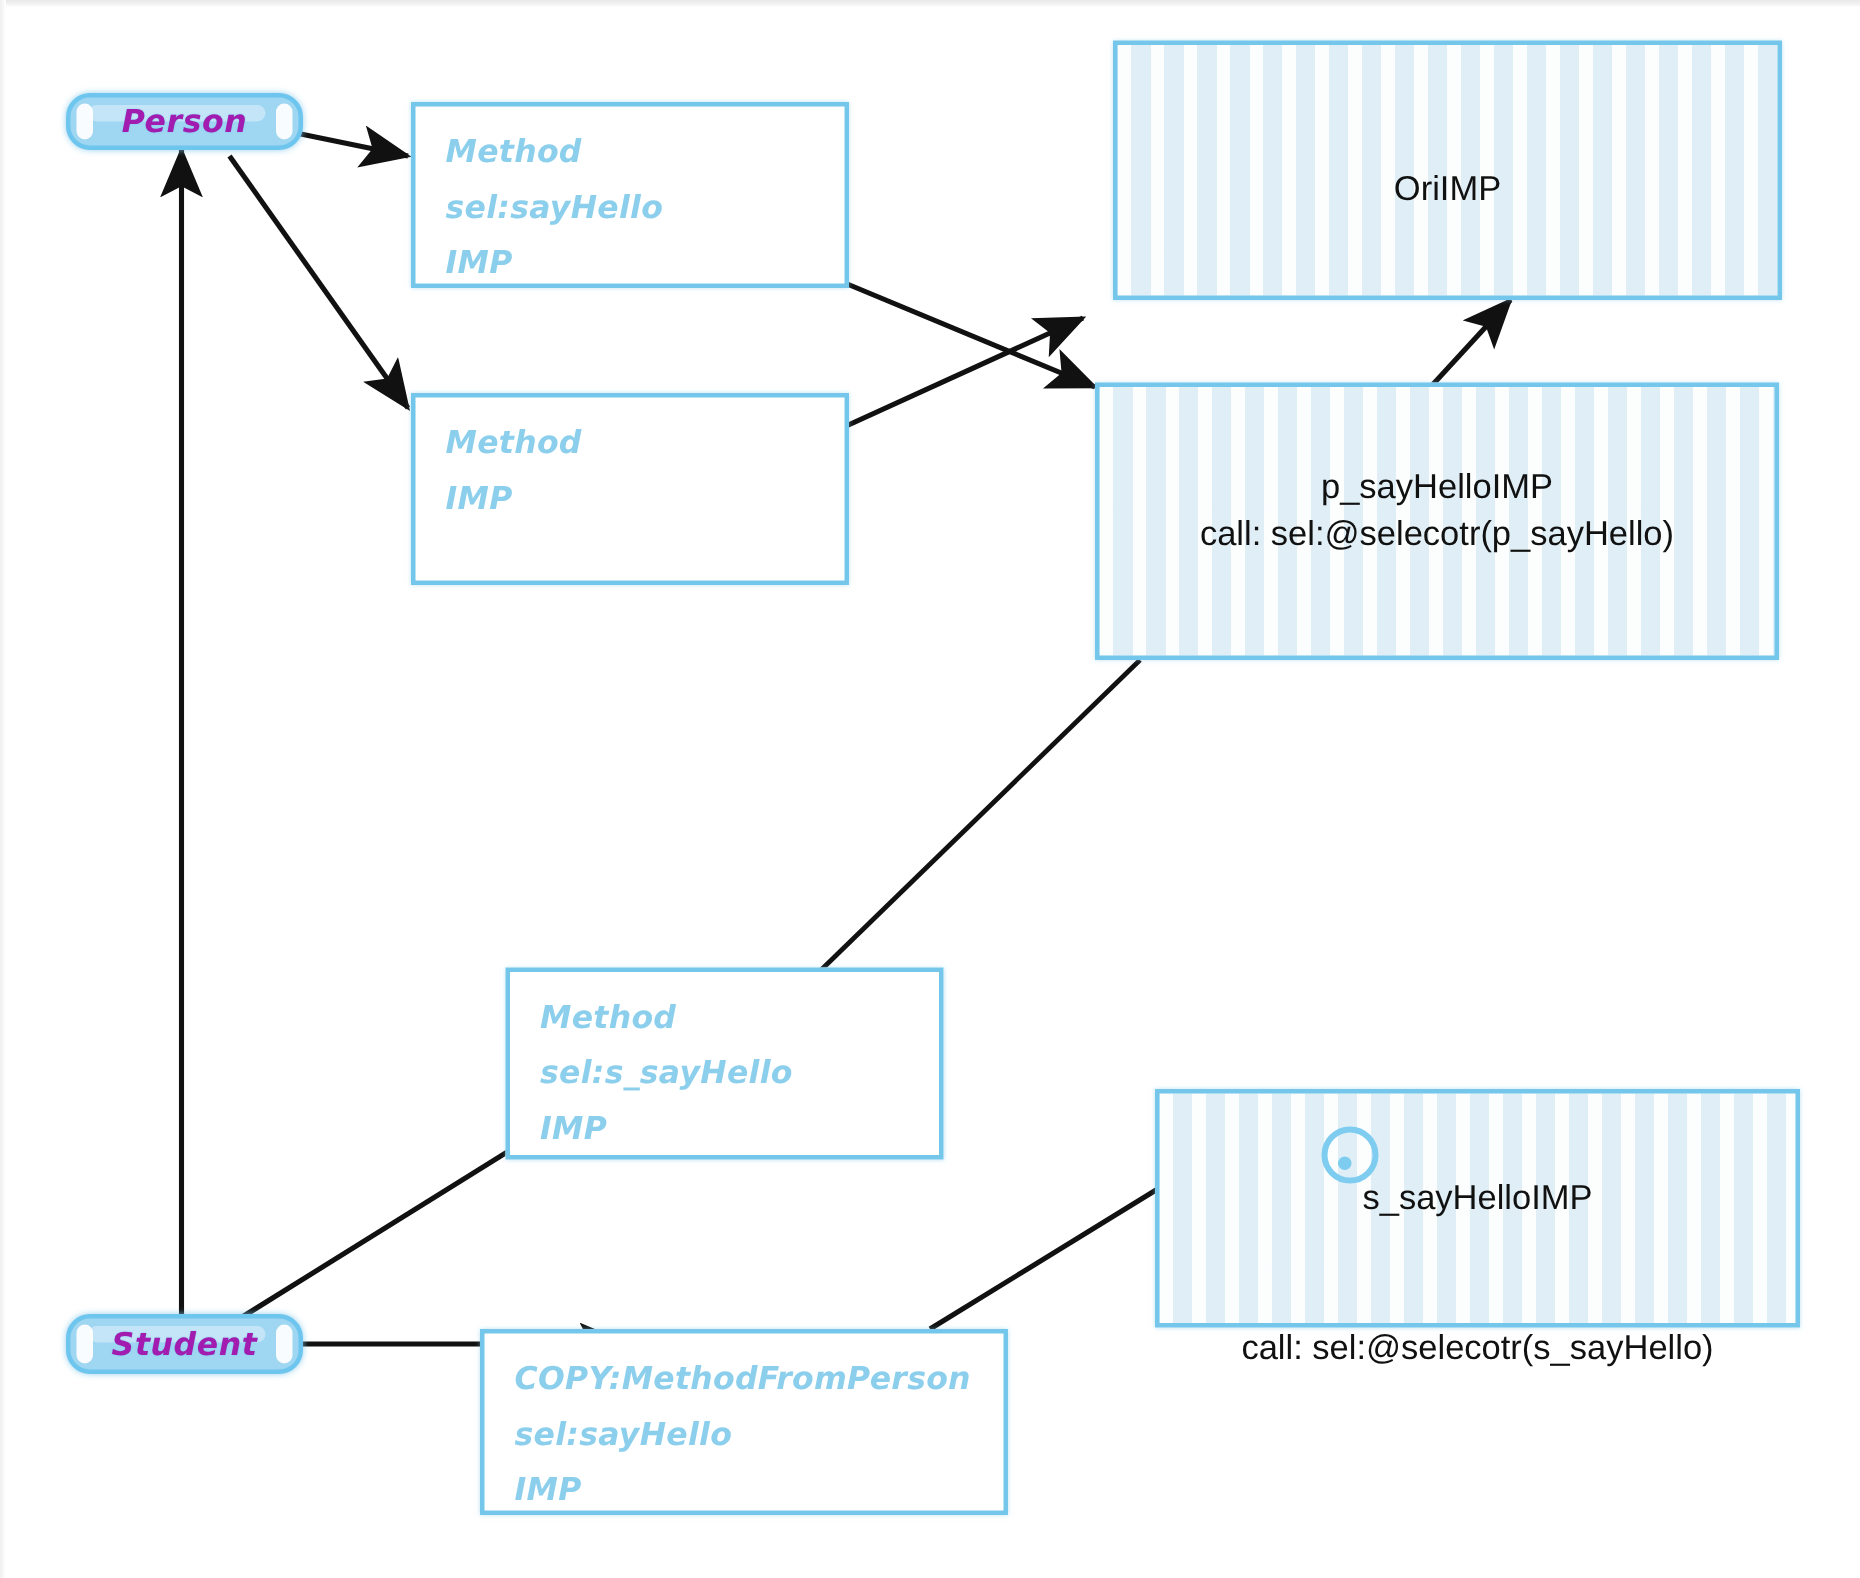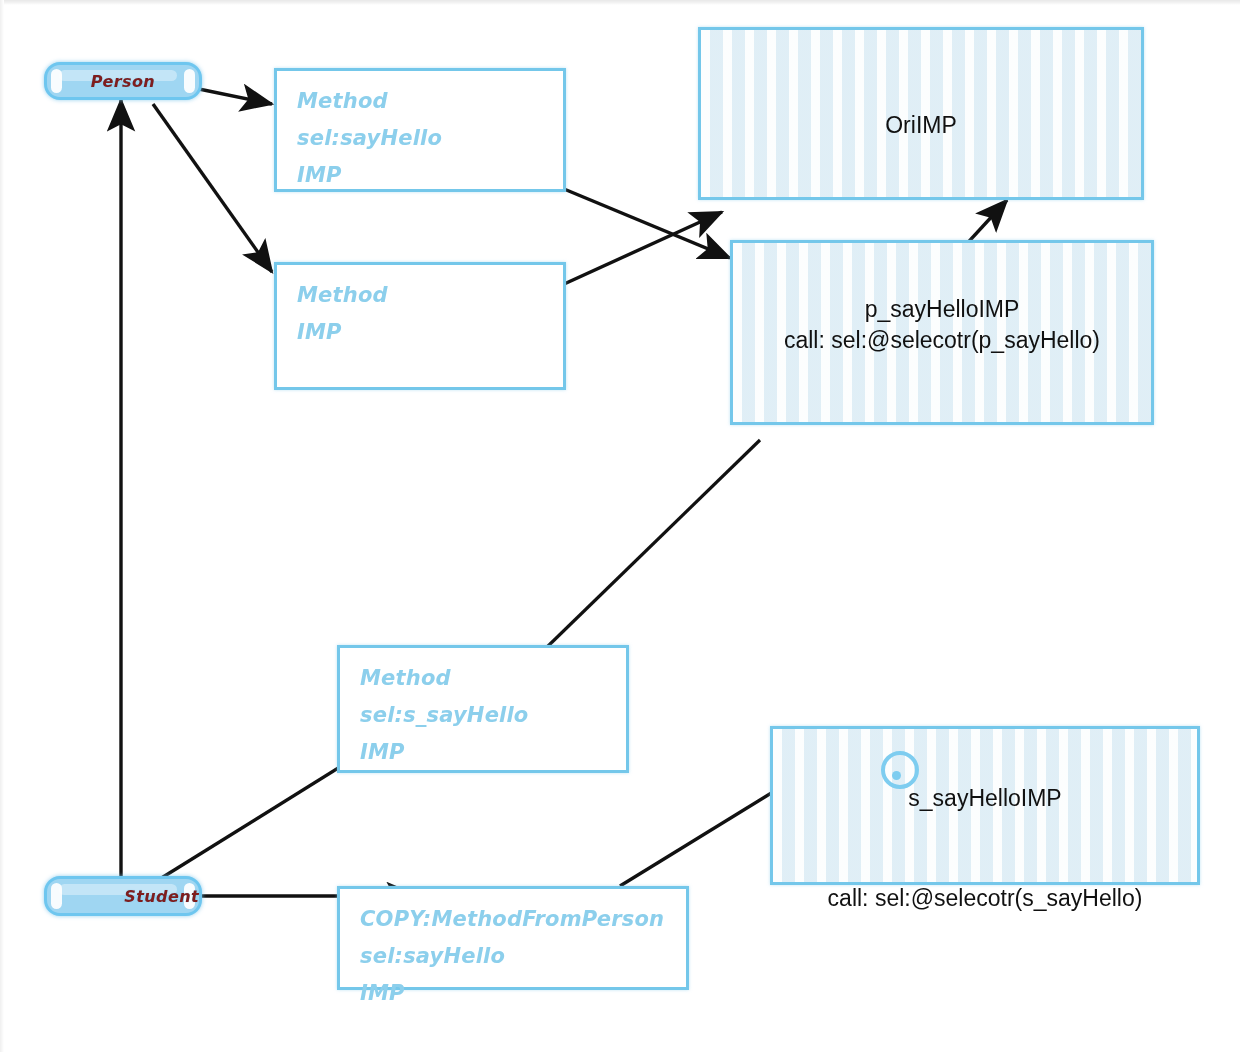--- a/index.html
+++ b/index.html
@@ -63,24 +63,24 @@
     background: #ffffff;
     opacity: .92;
   }
   .class-pill .pill-cap.left  { left: 4px; }
   .class-pill .pill-cap.right { right: 4px; }
   .class-pill .pill-label {
     position: relative;
     z-index: 3;
     font-family: "DejaVu Sans", sans-serif;
     font-weight: bold;
-    font-size: 16px;
+    font-size: 21px;
     font-style: italic;
     letter-spacing: .4px;
-    color: #7f1d1d;
+    color: #a21caf;
     text-shadow: 0 0 1px rgba(110,198,239,.9);
   }
 
   
   .method-box {
     position: absolute;
     box-sizing: border-box;
     border: 3px solid #74c7ea;
     background: #ffffff;
     box-shadow: 0 0 3px rgba(140,205,235,.55);
@@ -184,21 +184,21 @@
     <line x1="620" y1="886" x2="820" y2="763" stroke="#111111" stroke-width="3.4" marker-end="url(#ah)"></line>
   </svg>
 
   <div class="class-pill" style="left:44px; top:62px; width:158px; height:38px;">
     <div class="pill-cap left"></div>
     <div class="pill-cap right"></div>
     <div class="pill-gloss"></div>
     <span class="pill-label">Person</span>
   </div>
 
-  <div class="class-pill" style="left:44px; top:876px; width:158px; height:40px;justify-content:flex-end;">
+  <div class="class-pill" style="left:44px; top:876px; width:158px; height:40px;">
     <div class="pill-cap left"></div>
     <div class="pill-cap right"></div>
     <div class="pill-gloss"></div>
     <span class="pill-label">Student</span>
   </div>
 
   <div class="method-box" style="left:274px; top:68px; width:292px; height:124px;">
     <div class="mb-lines">
       <div class="mb-line">Method</div>
       <div class="mb-line">sel:sayHello</div>
@@ -215,34 +215,34 @@
 
   <div class="method-box" style="left:337px; top:645px; width:292px; height:128px;">
     <div class="mb-lines">
       <div class="mb-line">Method</div>
       <div class="mb-line">sel:s_sayHello</div>
       <div class="mb-line">IMP</div>
     </div>
 
   </div>
 
-  <div class="method-box" style="left:337px; top:886px; width:352px; height:104px;">
+  <div class="method-box" style="left:320px; top:886px; width:352px; height:124px;">
     <div class="mb-lines">
       <div class="mb-line">COPY:MethodFromPerson</div>
       <div class="mb-line">sel:sayHello</div>
       <div class="mb-line">IMP</div>
     </div>
 
   </div>
 
-  <div class="imp-box" style="left:698px; top:27px; width:446px; height:173px;">
+  <div class="imp-box" style="left:742px; top:27px; width:446px; height:173px;">
     <div class="imp-text" style="top:82px;">OriIMP</div>
   </div>
 
-  <div class="imp-box" style="left:730px; top:240px; width:424px; height:185px;">
+  <div class="imp-box" style="left:730px; top:255px; width:456px; height:185px;">
     <div class="imp-text" style="top:53px;">p_sayHelloIMP</div>
     <div class="imp-text" style="top:84px;">call: sel:@selecotr(p_sayHello)</div>
   </div>
 
   <div class="imp-box" style="left:770px; top:726px; width:430px; height:159px;">
     <div class="dot-ring" style="left:108px; top:22px;">
       <div class="ring"></div>
       <div class="dot"></div>
     </div>
     <div class="imp-text" style="top:56px;">s_sayHelloIMP</div>

